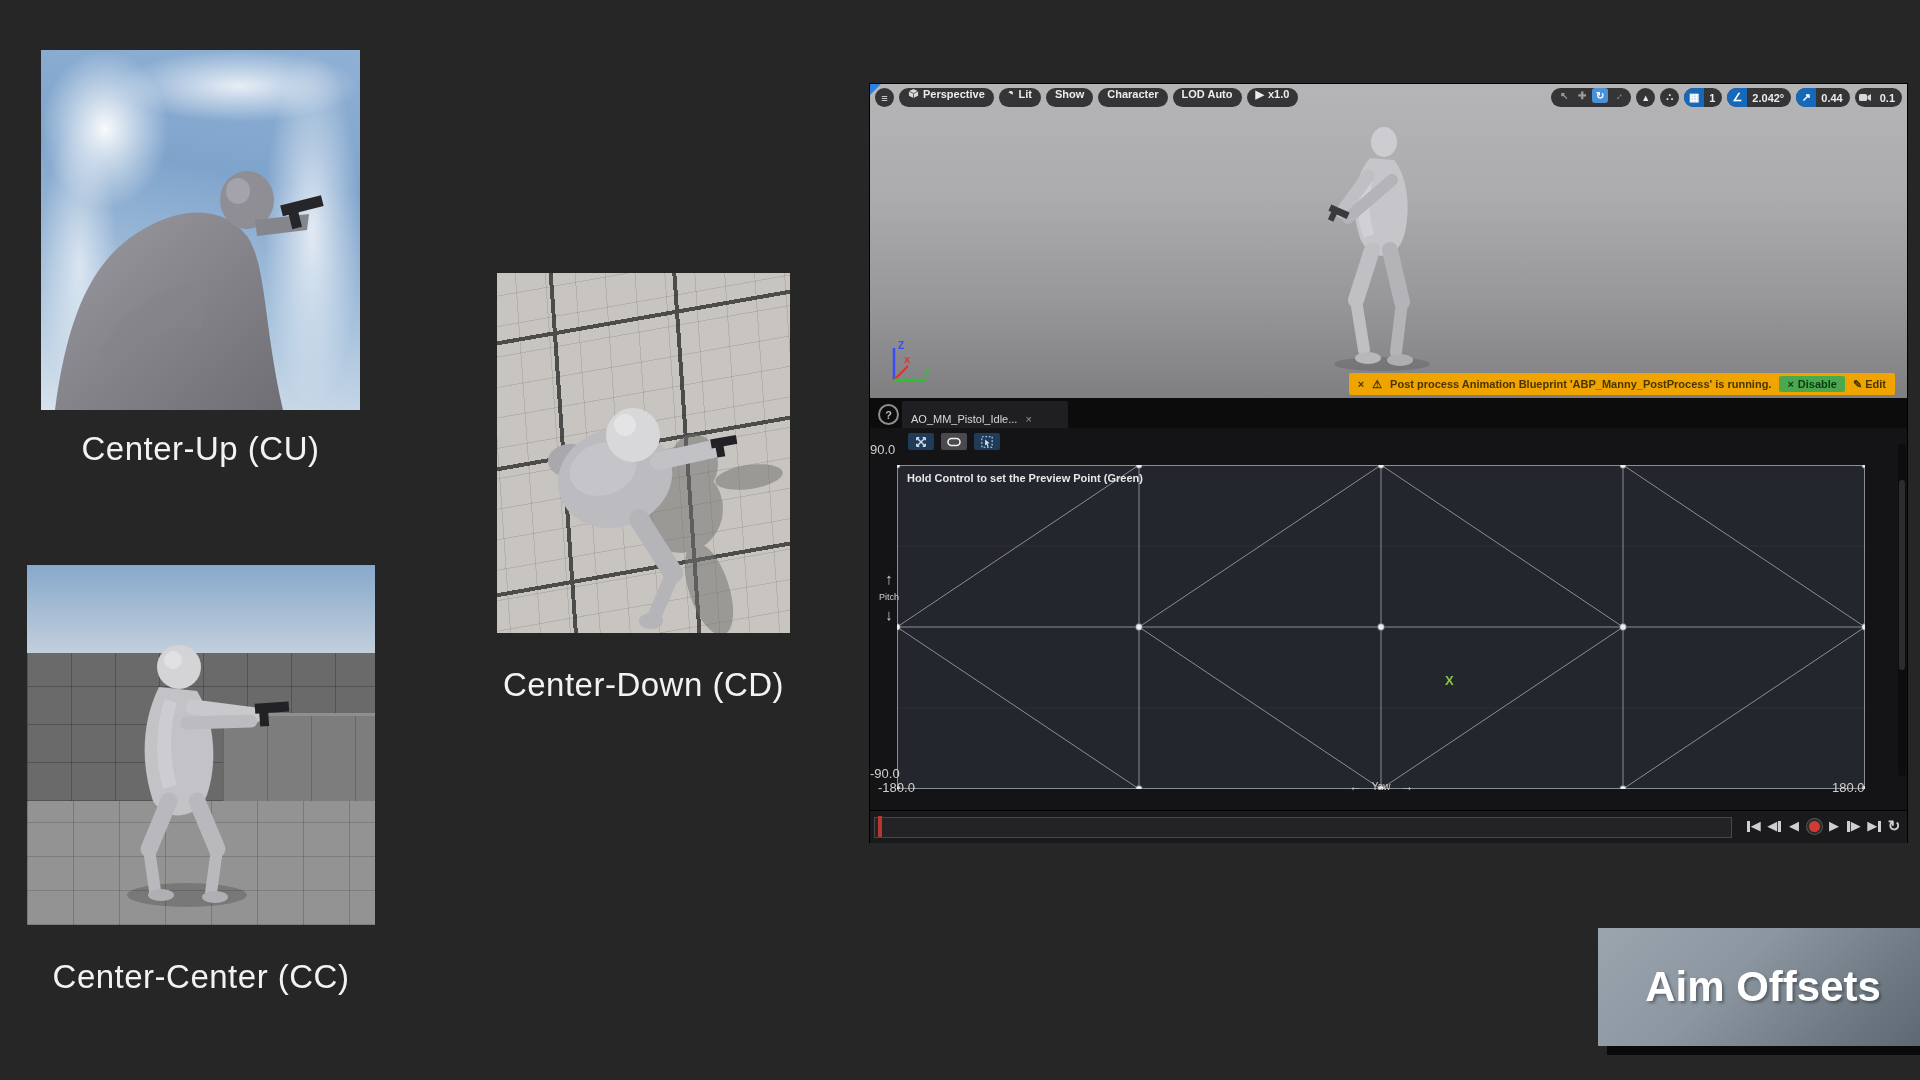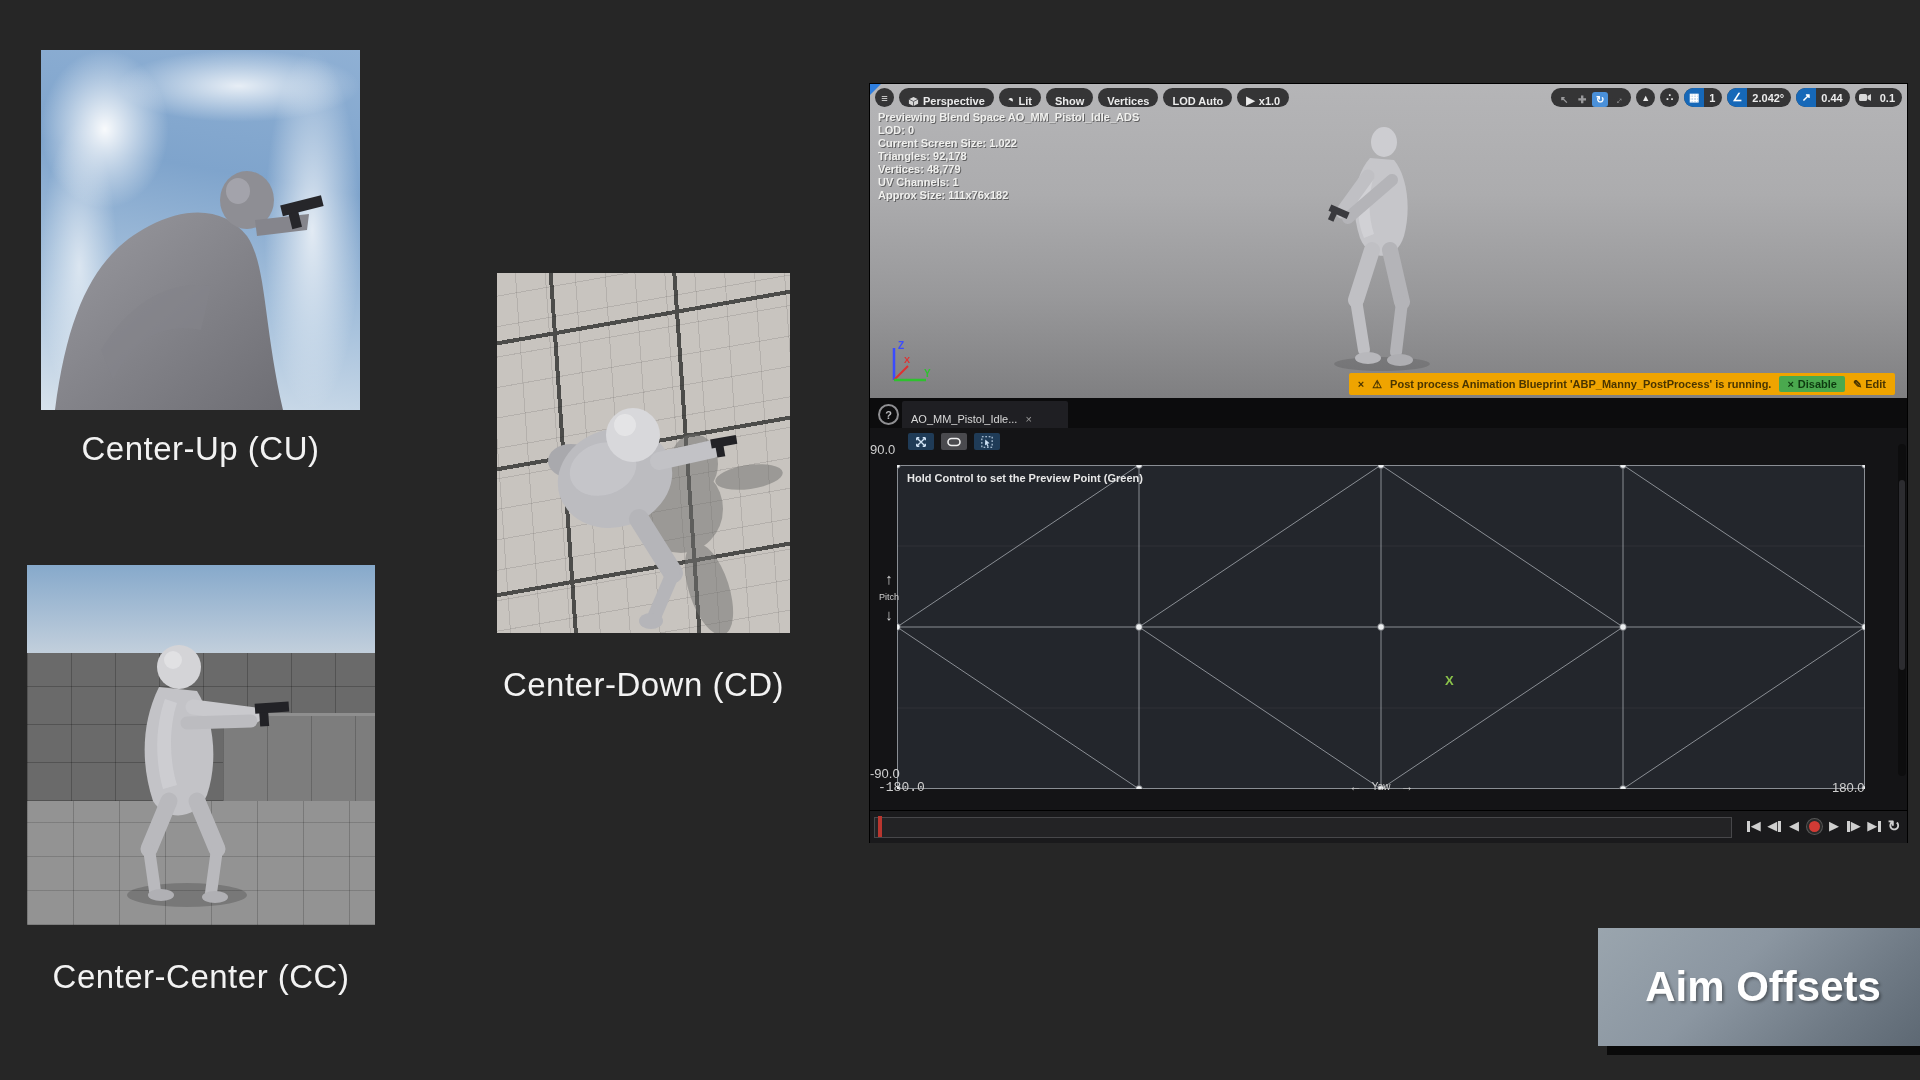--- a/index.html
+++ b/index.html
@@ -43,21 +43,21 @@
   .pose-label{position:absolute;color:#f2f2f2;font-size:33px;text-align:center;letter-spacing:.5px;}
 
   
   #editor{left:870px;top:84px;width:1037px;height:758px;background:#151517;
     box-shadow:0 0 0 1px #000;}
   .viewport{position:absolute;left:0;top:0;width:1037px;height:314px;overflow:hidden;
     background:linear-gradient(180deg,#b5b5b7 0%,#acacae 35%,#98989a 68%,#7f7f81 100%);}
   .vp-corner{position:absolute;left:0;top:0;width:0;height:0;
     border-top:11px solid #2f7fe0;border-right:11px solid transparent;}
   .vp-toolbar{position:absolute;left:5px;top:4px;right:5px;display:flex;align-items:center;gap:5px;}
-  .pill{display:inline-flex;align-items:flex-end;gap:4px;height:19px;padding:0 9px;
+  .pill{display:inline-flex;align-items:flex-start;gap:4px;height:19px;padding:0 9px;
     background:rgba(24,24,26,.82);border-radius:10px;color:#ececec;
     font-size:11px;font-weight:bold;white-space:nowrap;}
   .circle-btn{display:inline-flex;align-items:center;justify-content:center;width:19px;height:19px;
     border-radius:50%;background:rgba(24,24,26,.82);color:#ececec;font-size:11px;font-weight:bold;}
   .vp-spacer{flex:1;}
   .tool-ico{display:inline-flex;align-items:center;justify-content:center;
     width:16px;height:15px;font-size:10px;color:#9a9a9c;}
   .tool-ico.active{background:#4a90d9;color:#fff;border-radius:3px;}
   .snap-pill{display:inline-flex;align-items:center;height:19px;border-radius:10px;
     overflow:hidden;background:rgba(24,24,26,.82);color:#ececec;font-size:11px;font-weight:bold;}
@@ -235,21 +235,21 @@
         <span>Perspective</span>
       </span>
       <span class="pill">
         <span style="transform:rotate(120deg);display:inline-block;">◐</span>
         <span>Lit</span>
       </span>
       <span class="pill">
           <span>Show</span>
         </span>
       <span class="pill">
-          <span>Vertices</span>
+          <span>Character</span>
         </span>
       <span class="pill">
           <span>LOD Auto</span>
         </span>
       <span class="pill">
         <span>▶</span>
         <span>x1.0</span>
       </span>
       <span class="vp-spacer"></span>
       <span class="pill" style="gap:2px;padding:0 5px;">
@@ -280,29 +280,20 @@
         <span class="snap-ico plain">
           <svg width="12" height="9" viewBox="0 0 12 9">
               <rect x="0" y="1" width="8" height="7" rx="1.5" fill="#d8d8d8"></rect>
               <path d="M8.5 3 L12 1 V8 L8.5 6 Z" fill="#d8d8d8"></path>
             </svg>
         </span>
         <span class="snap-val">0.1</span>
       </span>
     </div>
 
-    <div class="vp-stats">
-      <div>Previewing Blend Space AO_MM_Pistol_Idle_ADS</div>
-      <div>LOD: 0</div>
-      <div>Current Screen Size: 1.022</div>
-      <div>Triangles: 92,178</div>
-      <div>Vertices: 48,779</div>
-      <div>UV Channels: 1</div>
-      <div>Approx Size: 111x76x182</div>
-    </div>
 
     <svg width="48" height="50" style="position:absolute;left:14px;bottom:12px;">
       <line x1="10" y1="44" x2="10" y2="12" stroke="#3a4bff" stroke-width="2.5"></line>
       <line x1="10" y1="44" x2="24" y2="30" stroke="#e03030" stroke-width="2"></line>
       <line x1="10" y1="44" x2="42" y2="44" stroke="#2ec22e" stroke-width="2.5"></line>
       <text x="14" y="13" fill="#3a4bff" font-size="10" font-weight="bold">Z</text>
       <text x="20" y="27" fill="#e03030" font-size="9" font-weight="bold">X</text>
       <text x="40" y="41" fill="#2ec22e" font-size="10" font-weight="bold">Y</text>
     </svg>
 
@@ -395,21 +386,21 @@
       <span class="preview-x">X</span>
     </div>
 
     <span class="axis-lbl" style="left:0;top:14px;width:24px;text-align:right;">90.0</span>
     <span class="axis-lbl" style="left:0;top:338px;width:24px;text-align:right;">-90.0</span>
     <div class="pitch-ctrl">
       <div class="ar">↑</div>
       <div class="nm">Pitch</div>
       <div class="ar">↓</div>
     </div>
-    <span class="axis-lbl" style="left:8px;top:352px;font-family:Liberation Mono, monospace;">-180.0</span>
+    <span class="axis-lbl" style="left:8px;top:352px;">-180.0</span>
     <span class="axis-lbl" style="left:962px;top:352px;width:40px;">180.0</span>
     <div class="yaw-ctrl">
       <span style="font-size:13px;">←</span>
       <span>Yaw</span>
       <span style="font-size:13px;">→</span>
     </div>
     <div class="bs-scroll">
       <div class="bs-thumb"></div>
     </div>
   </div>

